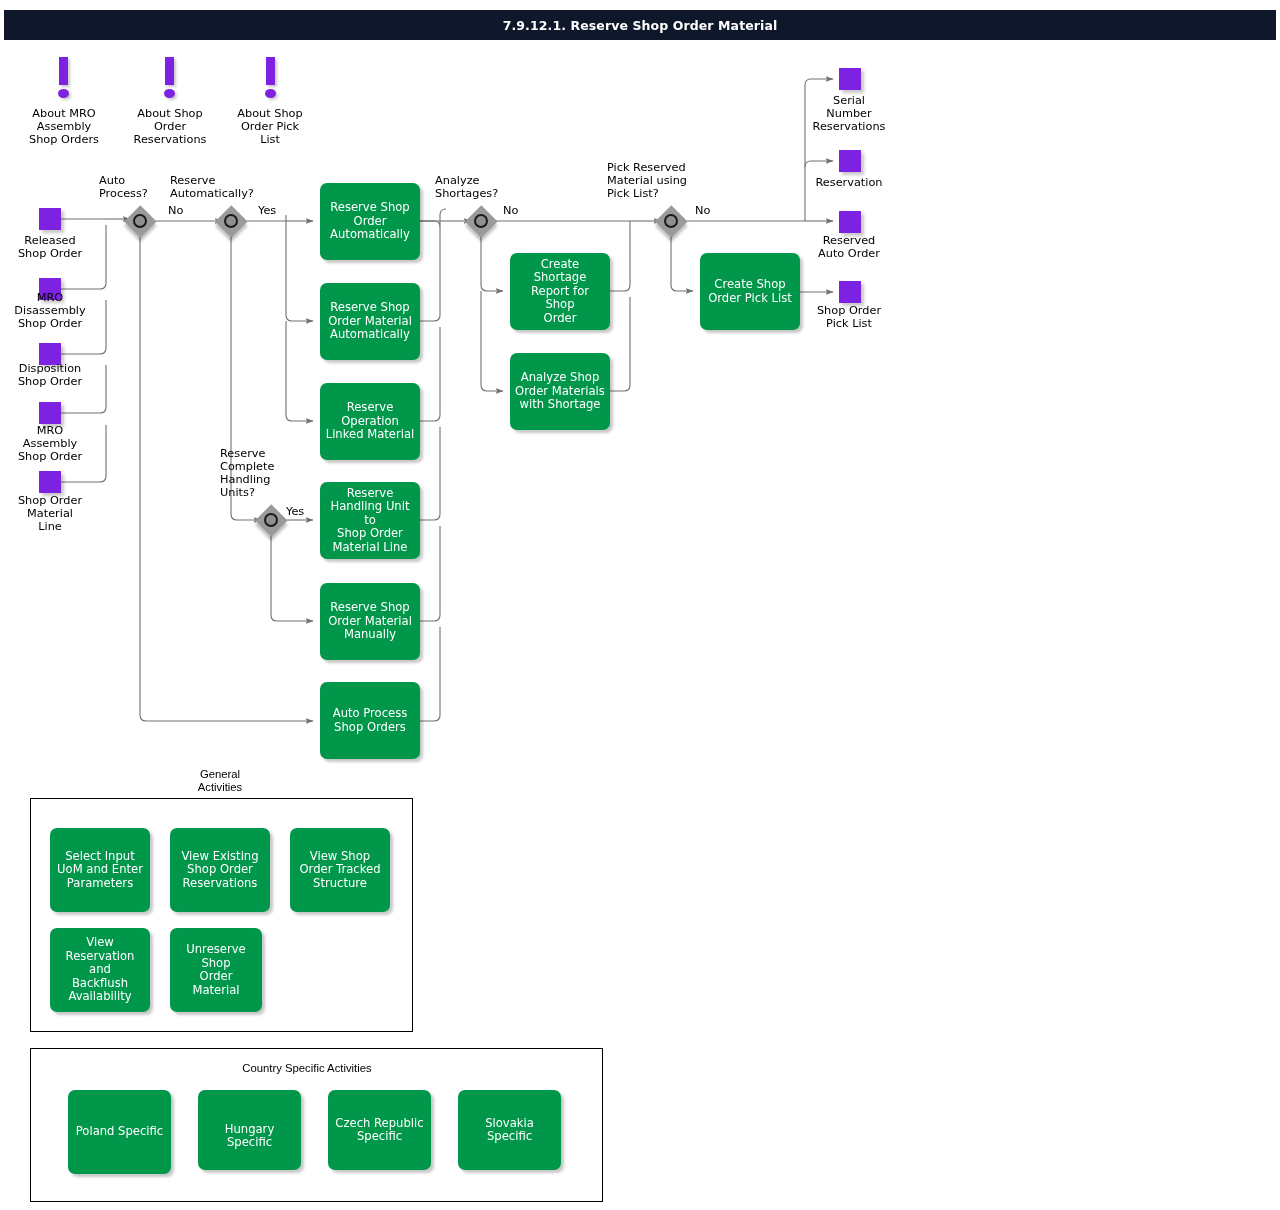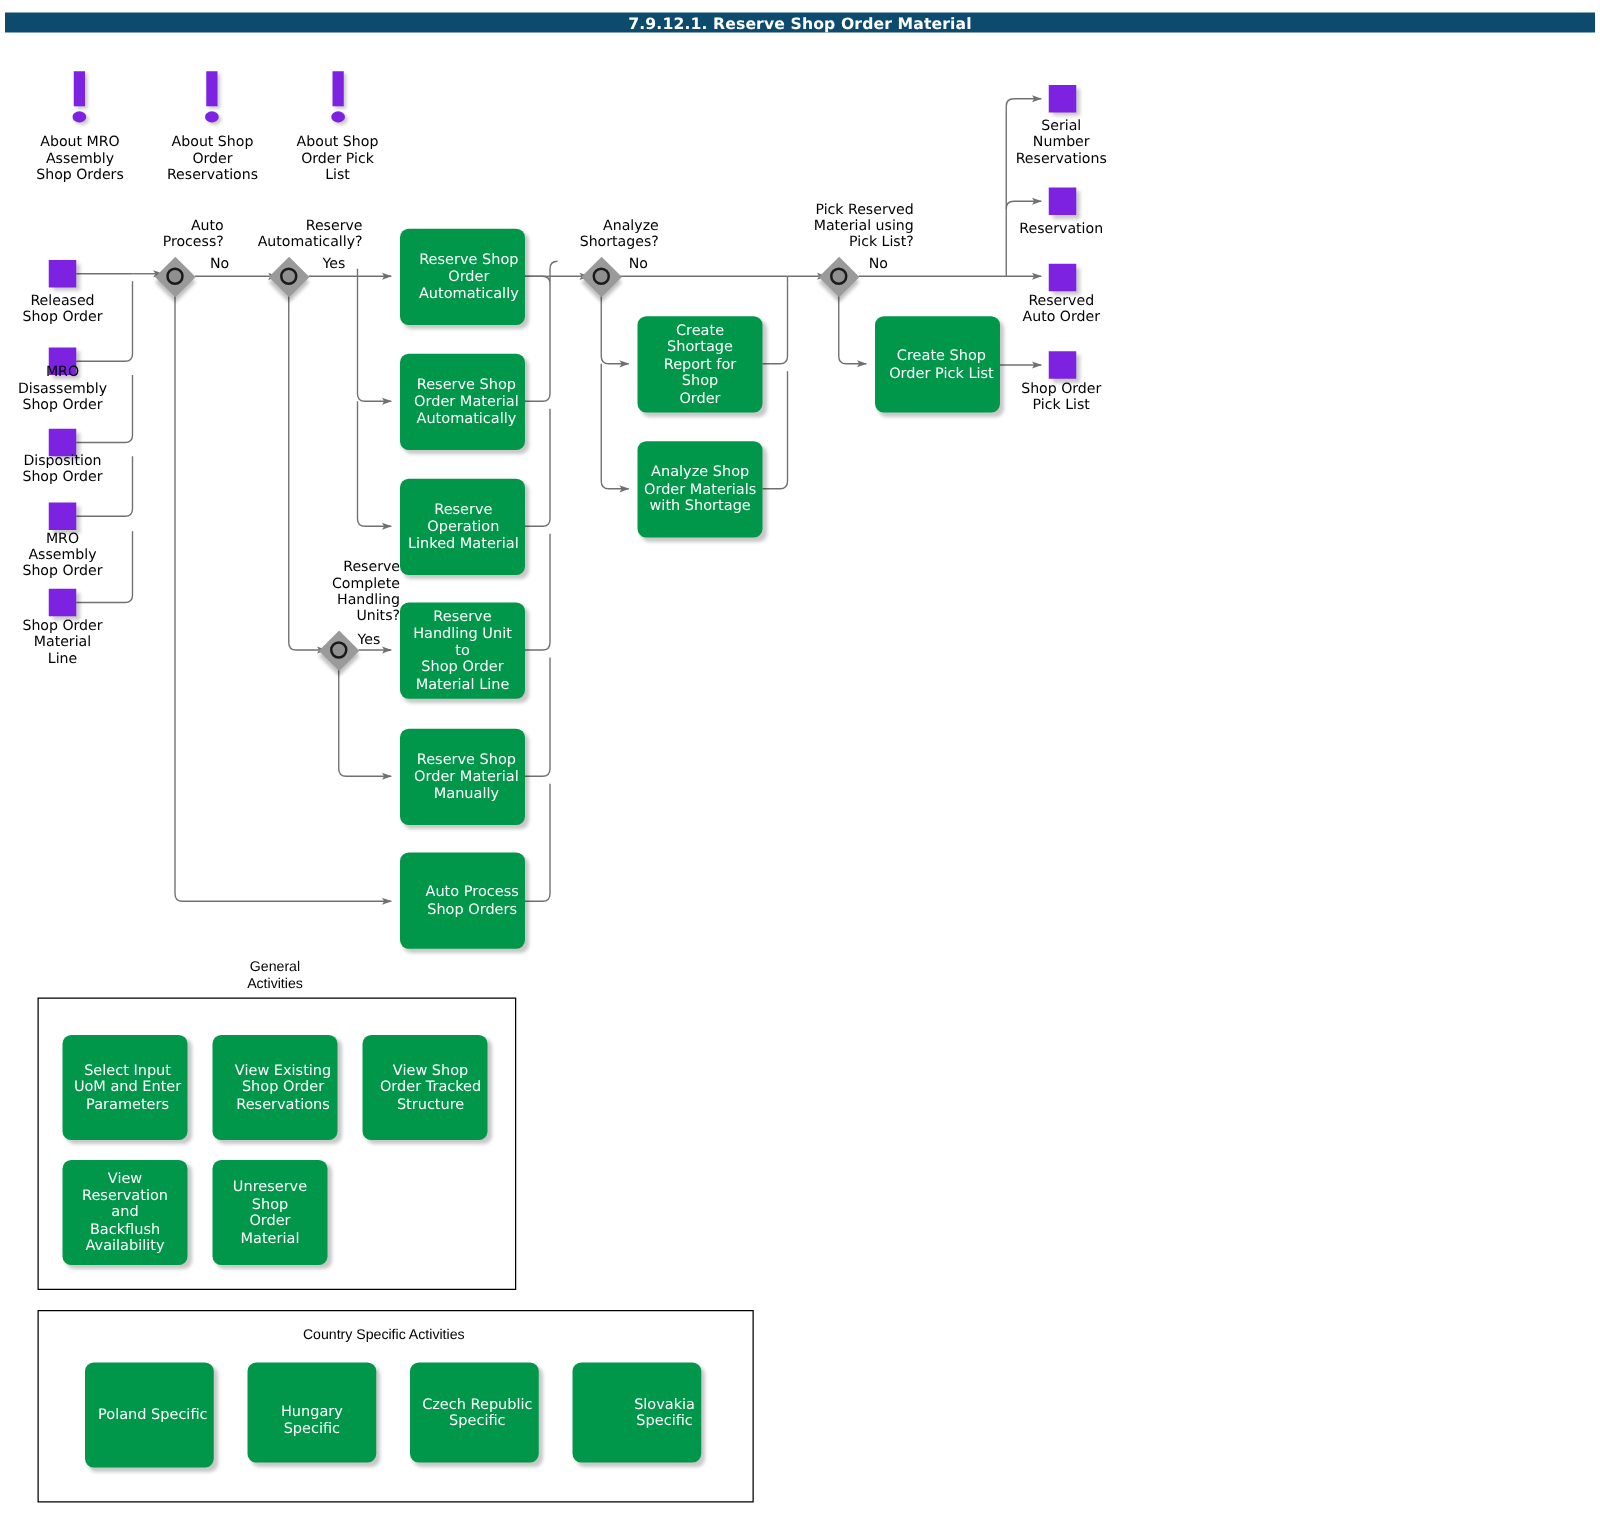--- a/index.html
+++ b/index.html
@@ -14,22 +14,22 @@
     height: 1210px;
     background: #ffffff;
     overflow: hidden;
   }
   
   .titlebar {
     position: absolute;
     left: 4px;
     top: 10px;
     width: 1272px;
-    height: 16px;
-    background: #0c4a6e;
+    height: 30px;
+    background: #0f172a;
     color: #ffffff;
     font-size: 12.5px;
     font-weight: bold;
     display: flex;
     align-items: center;
     justify-content: center;
     letter-spacing: 0.1px;
   }
   
   #wires {
@@ -41,21 +41,21 @@
   }
   
   .act {
     position: absolute;
     background: #00974a;
     border-radius: 7px;
     box-shadow: 3px 3px 3px rgba(0,0,0,0.22);
     color: #ffffff;
     display: flex;
     align-items: center;
-    justify-content: flex-end;
+    justify-content: center;
     text-align: center;
     font-size: 11.6px;
     line-height: 13.5px;
     padding: 2px 5px;
     box-sizing: border-box;
   }
   .act span { display: block; }
   
   .datanode {
     position: absolute;
@@ -95,21 +95,21 @@
     top: 9px;
     width: 14px;
     height: 14px;
     border: 2.4px solid #1a1a1a;
     border-radius: 50%;
     background: #8f8f8f;
     box-sizing: border-box;
   }
   .gwlabel {
     position: absolute;
-    text-align: right;
+    text-align: left;
     font-size: 11.3px;
     line-height: 13px;
     color: #000000;
     white-space: pre-line;
   }
   .edgelabel {
     position: absolute;
     font-size: 11.3px;
     color: #000000;
   }

